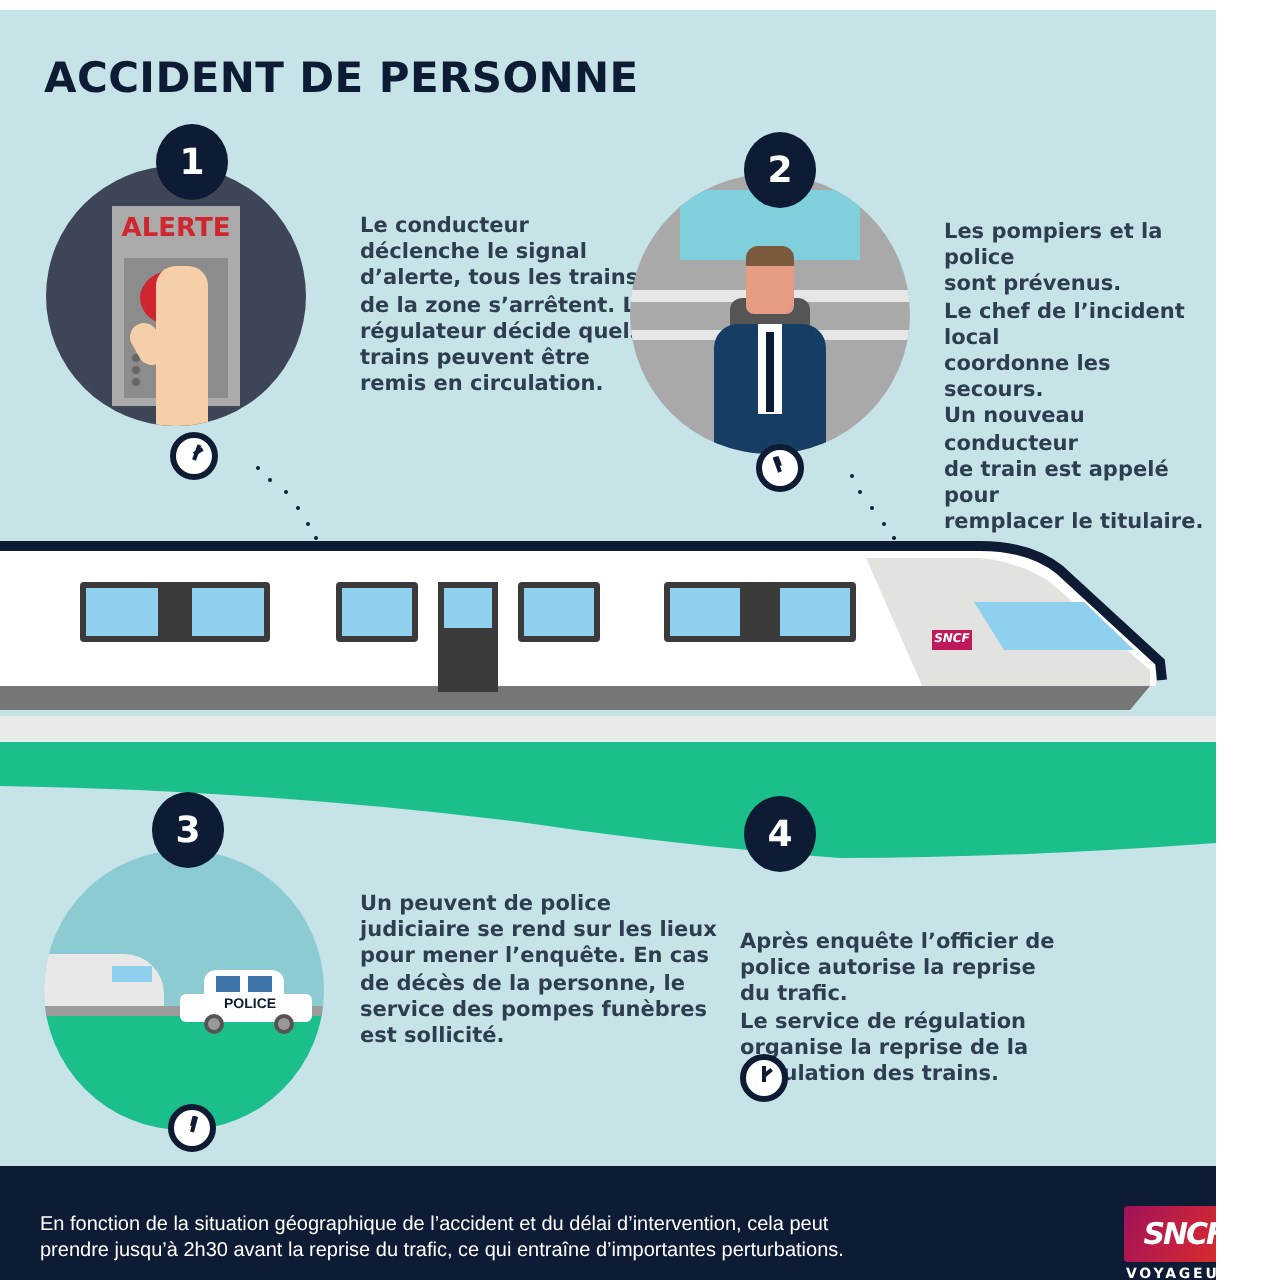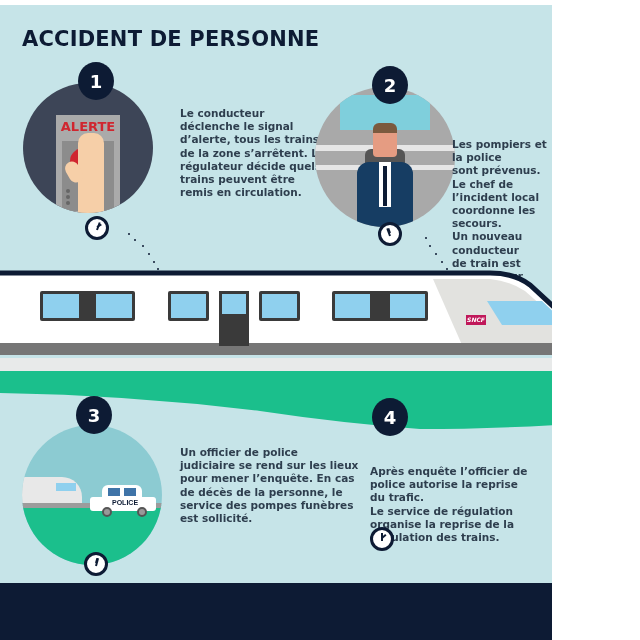--- a/index.html
+++ b/index.html
@@ -1,18 +1,18 @@
 <!DOCTYPE html>
 <html><head>
 <meta charset="utf-8">
 <style>
   * { box-sizing: border-box; margin: 0; padding: 0; }
   html, body { width: 640px; height: 640px; overflow: hidden; background: #ffffff; }
   body { font-family: "DejaVu Sans", sans-serif; position: relative; }
-  .page { position: absolute; left: 0; top: 5px; width: 552px; height: 635px; background: #c6e4e8; overflow: hidden; }
+  .page { position: absolute; left: 0; top: 5px; width: 608px; height: 635px; background: #c6e4e8; overflow: hidden; }
   .title { position: absolute; left: 22px; top: 22px; font-size: 21px; font-weight: bold; color: #0d1b34; letter-spacing: 0.2px; }
   .badge { position: absolute; width: 36px; height: 38px; border-radius: 50%; background: #0d1b34; color: #fff; font-weight: bold; font-size: 18px; display: flex; align-items: center; justify-content: center; z-index: 5; }
   .circle { position: absolute; border-radius: 50%; overflow: hidden; }
   .clock { position: absolute; width: 24px; height: 24px; border-radius: 50%; background: #fff; border: 3px solid #0d1b34; z-index: 6; }
   .clock .hand { position: absolute; left: 8px; top: 3px; width: 2px; height: 8px; background: #0d1b34; transform-origin: bottom center; }
   .clock .hand2 { position: absolute; left: 8px; top: 8px; width: 2px; height: 5px; background: #0d1b34; transform-origin: top center; }
   .text { position: absolute; font-size: 10.5px; line-height: 13.2px; font-weight: bold; color: #2e3e4e; white-space: pre-line; }
   .dots { position: absolute; width: 2px; height: 2px; background: #0d1b34; border-radius: 50%; }
   .footer { position: absolute; left: 0; top: 578px; width: 640px; height: 62px; background: #0d1b34; }
   .footer-text { position: absolute; left: 20px; top: 24px; font-size: 10px; line-height: 12.5px; color: #ffffff; font-family: "Liberation Sans", sans-serif; white-space: pre-line; }
@@ -21,21 +21,21 @@
 </style>
 </head>
 <body>
 
 <div class="page">
 
   <div class="title">ACCIDENT DE PERSONNE</div>
 
   <div class="badge" style="left:78px; top:57px;">1</div>
   <div class="circle" style="left:23px; top:78px; width:130px; height:130px; background:#3d4557;">
-    <div style="position:absolute; left:33px; top:20px; width:64px; height:100px; background:#aaaaaa;margin-top:12px;">
+    <div style="position:absolute; left:33px; top:20px; width:64px; height:100px; background:#aaaaaa;">
       <div style="position:absolute; left:0; top:4px; width:64px; text-align:center; color:#d0262f; font-weight:bold; font-size:13px;">ALERTE</div>
       <div style="position:absolute; left:6px; top:26px; width:52px; height:70px; background:#8c8c8c;"></div>
       <div style="position:absolute; left:14px; top:32px; width:34px; height:28px; border-radius:50%; background:#d0262f;"></div>
       <div style="position:absolute; left:10px; top:74px; width:4px; height:4px; border-radius:50%; background:#666;"></div>
       <div style="position:absolute; left:10px; top:80px; width:4px; height:4px; border-radius:50%; background:#666;"></div>
       <div style="position:absolute; left:10px; top:86px; width:4px; height:4px; border-radius:50%; background:#666;"></div>
     </div>
     <div style="position:absolute; left:55px; top:50px; width:26px; height:80px; background:#f6cfa8; border-radius:10px 10px 0 0;"></div>
     <div style="position:absolute; left:44px; top:78px; width:14px; height:22px; background:#f6cfa8; border-radius:8px; transform:rotate(-30deg);"></div>
   </div>
@@ -62,21 +62,21 @@
     </div>
     <div style="position:absolute; left:42px; top:75px; width:56px; height:70px; background:#163d63; border-radius:12px 12px 0 0;">
       <div style="position:absolute; left:22px; top:0; width:12px; height:45px; background:#fff;"></div>
       <div style="position:absolute; left:26px; top:4px; width:4px; height:40px; background:#0d1b34;"></div>
     </div>
   </div>
   <div class="clock" style="left:378px; top:217px;">
       <div class="hand" style="transform:rotate(-20deg);"></div>
       <div class="hand2" style="transform:rotate(160deg);"></div>
     </div>
-  <div class="text" style="left:452px; top:105px;margin-top:28px;">Les pompiers et la police
+  <div class="text" style="left:472px; top:105px;">Les pompiers et la police
 sont prévenus.
 Le chef de l’incident local
 coordonne les secours.
 Un nouveau conducteur
 de train est appelé pour
 remplacer le titulaire.</div>
 
   <div class="dots" style="left:128px; top:228px;"></div>
   <div class="dots" style="left:134px; top:234px;"></div>
   <div class="dots" style="left:142px; top:240px;"></div>
@@ -137,36 +137,38 @@
       <div style="position:absolute; left:6px; top:3px; width:12px; height:8px; background:#3f74a8;"></div>
       <div style="position:absolute; left:22px; top:3px; width:12px; height:8px; background:#3f74a8;"></div>
     </div>
     <div style="position:absolute; left:80px; top:82px; width:10px; height:10px; border-radius:50%; background:#999; border:2px solid #555;"></div>
     <div style="position:absolute; left:115px; top:82px; width:10px; height:10px; border-radius:50%; background:#999; border:2px solid #555;"></div>
   </div>
   <div class="clock" style="left:84px; top:547px;">
       <div class="hand" style="transform:rotate(15deg);"></div>
       <div class="hand2" style="transform:rotate(195deg);"></div>
     </div>
-  <div class="text" style="left:180px; top:441px;">Un officier de police
+  <div class="text" style="left:180px; top:441px;">Un peuvent de police
 judiciaire se rend sur les lieux
 pour mener l’enquête. En cas
 de décès de la personne, le
 service des pompes funèbres
 est sollicité.</div>
 
   <div class="badge" style="left:372px; top:393px;">4</div>
   <div class="text" style="left:370px; top:460px;">Après enquête l’officier de
 police autorise la reprise
 du trafic.
 Le service de régulation
 organise la reprise de la
 circulation des trains.</div>
   <div class="clock" style="left:370px; top:522px;">
       <div class="hand" style="transform:rotate(0deg);"></div>
       <div class="hand2" style="transform:rotate(-130deg);"></div>
     </div>
 
   <div class="footer">
+    <div class="footer-text">En fonction de la situation géographique de l’accident et du délai d’intervention, cela peut
+prendre jusqu’à 2h30 avant la reprise du trafic, ce qui entraîne d’importantes perturbations.</div>
     <div class="sncf-logo">SNCF</div>
     <div class="sncf-sub">VOYAGEURS</div>
   </div>
 </div>
 
 </body></html>

